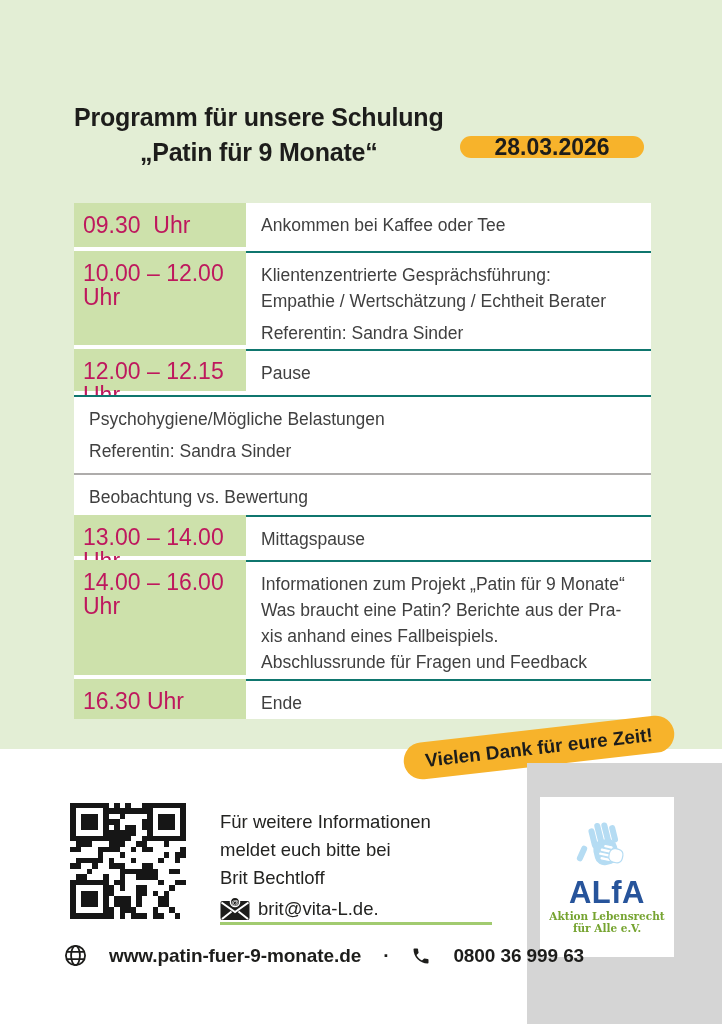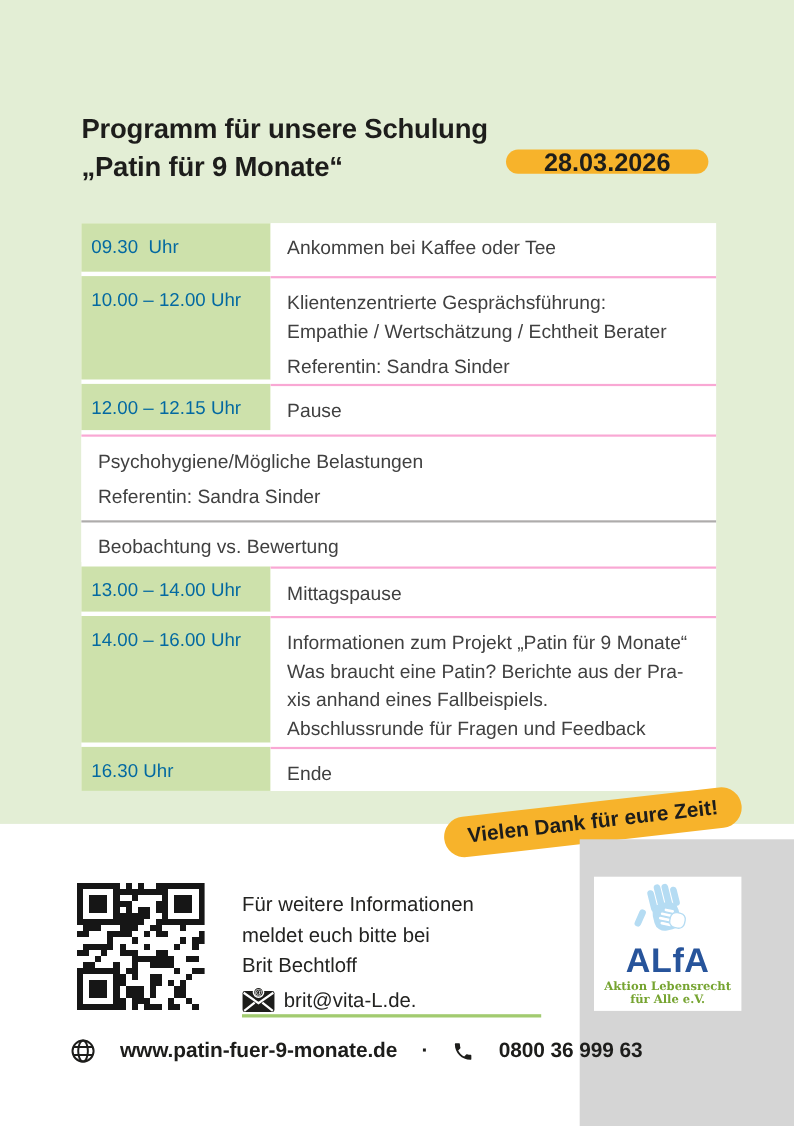--- a/index.html
+++ b/index.html
@@ -2,47 +2,47 @@
 <html><head>
 <meta charset="utf-8">
 <style>
   html,body{margin:0;padding:0;background:#888;}
   .page{
     position:relative;width:722px;height:1024px;background:#ffffff;
     font-family:"Liberation Sans",sans-serif;color:#1d1d1b;overflow:hidden;
     margin:0 auto;
   }
   .green-band{position:absolute;left:0;top:0;width:722px;height:749px;background:#e3eed5;}
-  .title{position:absolute;left:74px;top:100px;font-size:25px;font-weight:800;line-height:35px;letter-spacing:-0.2px;color:#1d1d1b;}
+  .title{position:absolute;left:74px;top:100px;font-size:25px;font-weight:800;line-height:35px;letter-spacing:-0.2px;color:#1d1d1b;text-align:center;}
   .date-badge{
     position:absolute;left:460px;top:136px;width:184px;height:22px;border-radius:18px;
     background:#f7b32b;display:flex;align-items:center;justify-content:center;
     font-size:23px;font-weight:800;color:#1d1d1b;
   }
   .schedule{position:absolute;left:74px;top:203px;width:577px;display:flex;flex-direction:column;gap:4px;background:#ffffff;}
   .row{display:flex;}
   .time{
     width:172px;flex:0 0 172px;background:#cde1ab;box-sizing:border-box;
-    padding:10px 6px 0 9px;font-size:17px;line-height:24px;color:#0369a1;white-space:pre-wrap;
+    padding:10px 6px 0 9px;font-size:23px;line-height:24px;color:#be185d;white-space:pre-wrap;
   }
   .content{
     flex:1;background:#ffffff;box-sizing:border-box;
     padding:9px 12px 0 15px;font-size:17.5px;line-height:26px;color:#404040;
   }
-  .row + .row .content{border-top:2px solid #f9a8d4;}
+  .row + .row .content{border-top:2px solid #0f766e;}
   .speaker{margin-top:6px;}
   .subline{border-top:2px solid #aeacab;margin:9px -12px 9px -15px;height:0;}
   .thanks{
     position:absolute;left:403px;top:729px;width:272px;height:37px;background:#f7b32b;
     border-radius:19px;display:flex;align-items:center;justify-content:center;
     font-size:19px;font-weight:800;color:#1d1d1b;transform:rotate(-6.5deg);
   }
   .gray-block{position:absolute;left:527px;top:763px;width:195px;height:261px;background:#d5d5d5;}
   .logo-card{
-    position:absolute;left:540px;top:797px;width:134px;height:122px;background:#ffffff;
+    position:absolute;left:540px;top:797px;width:134px;height:160px;background:#ffffff;
     display:flex;flex-direction:column;align-items:center;justify-content:center;
   }
   .logo-name{font-size:31px;font-weight:800;color:#27549b;letter-spacing:0.5px;line-height:30px;margin-top:1px;}
   .logo-sub{font-family:"DejaVu Serif",serif;font-size:10.5px;font-weight:700;color:#76a431;line-height:12.5px;text-align:center;margin-top:2px;}
   .qr{position:absolute;left:70px;top:802px;width:116px;height:117px;}
   .contact{position:absolute;left:220px;top:808px;font-size:18.5px;line-height:28px;color:#232321;}
   .email-row{display:flex;align-items:center;gap:8px;margin-top:3px;}
   .green-line{position:absolute;left:220px;top:922px;width:272px;height:3px;background:#a2cb70;}
   .footer{
     position:absolute;left:64px;top:944px;display:flex;align-items:center;gap:22px;

